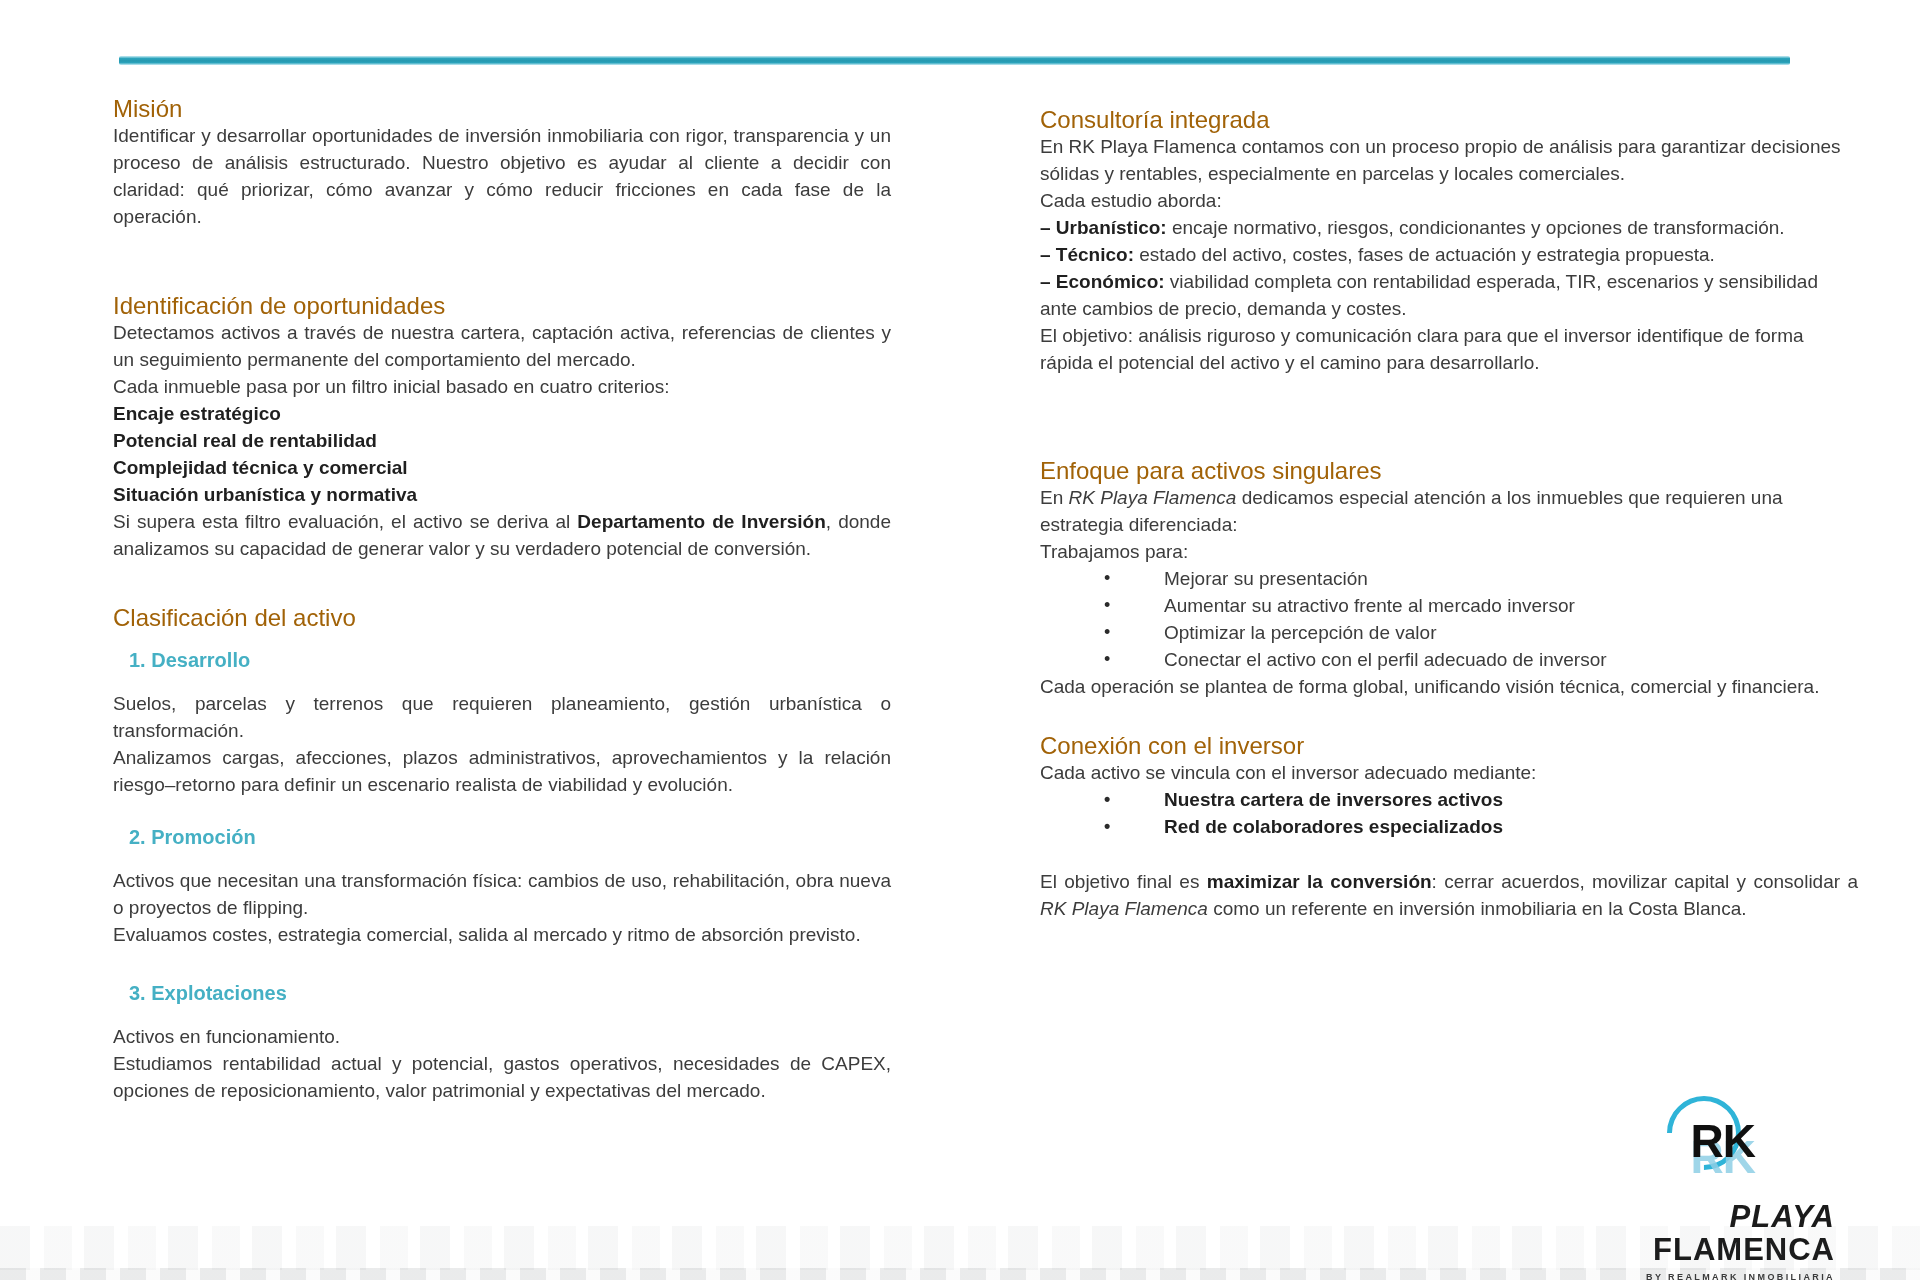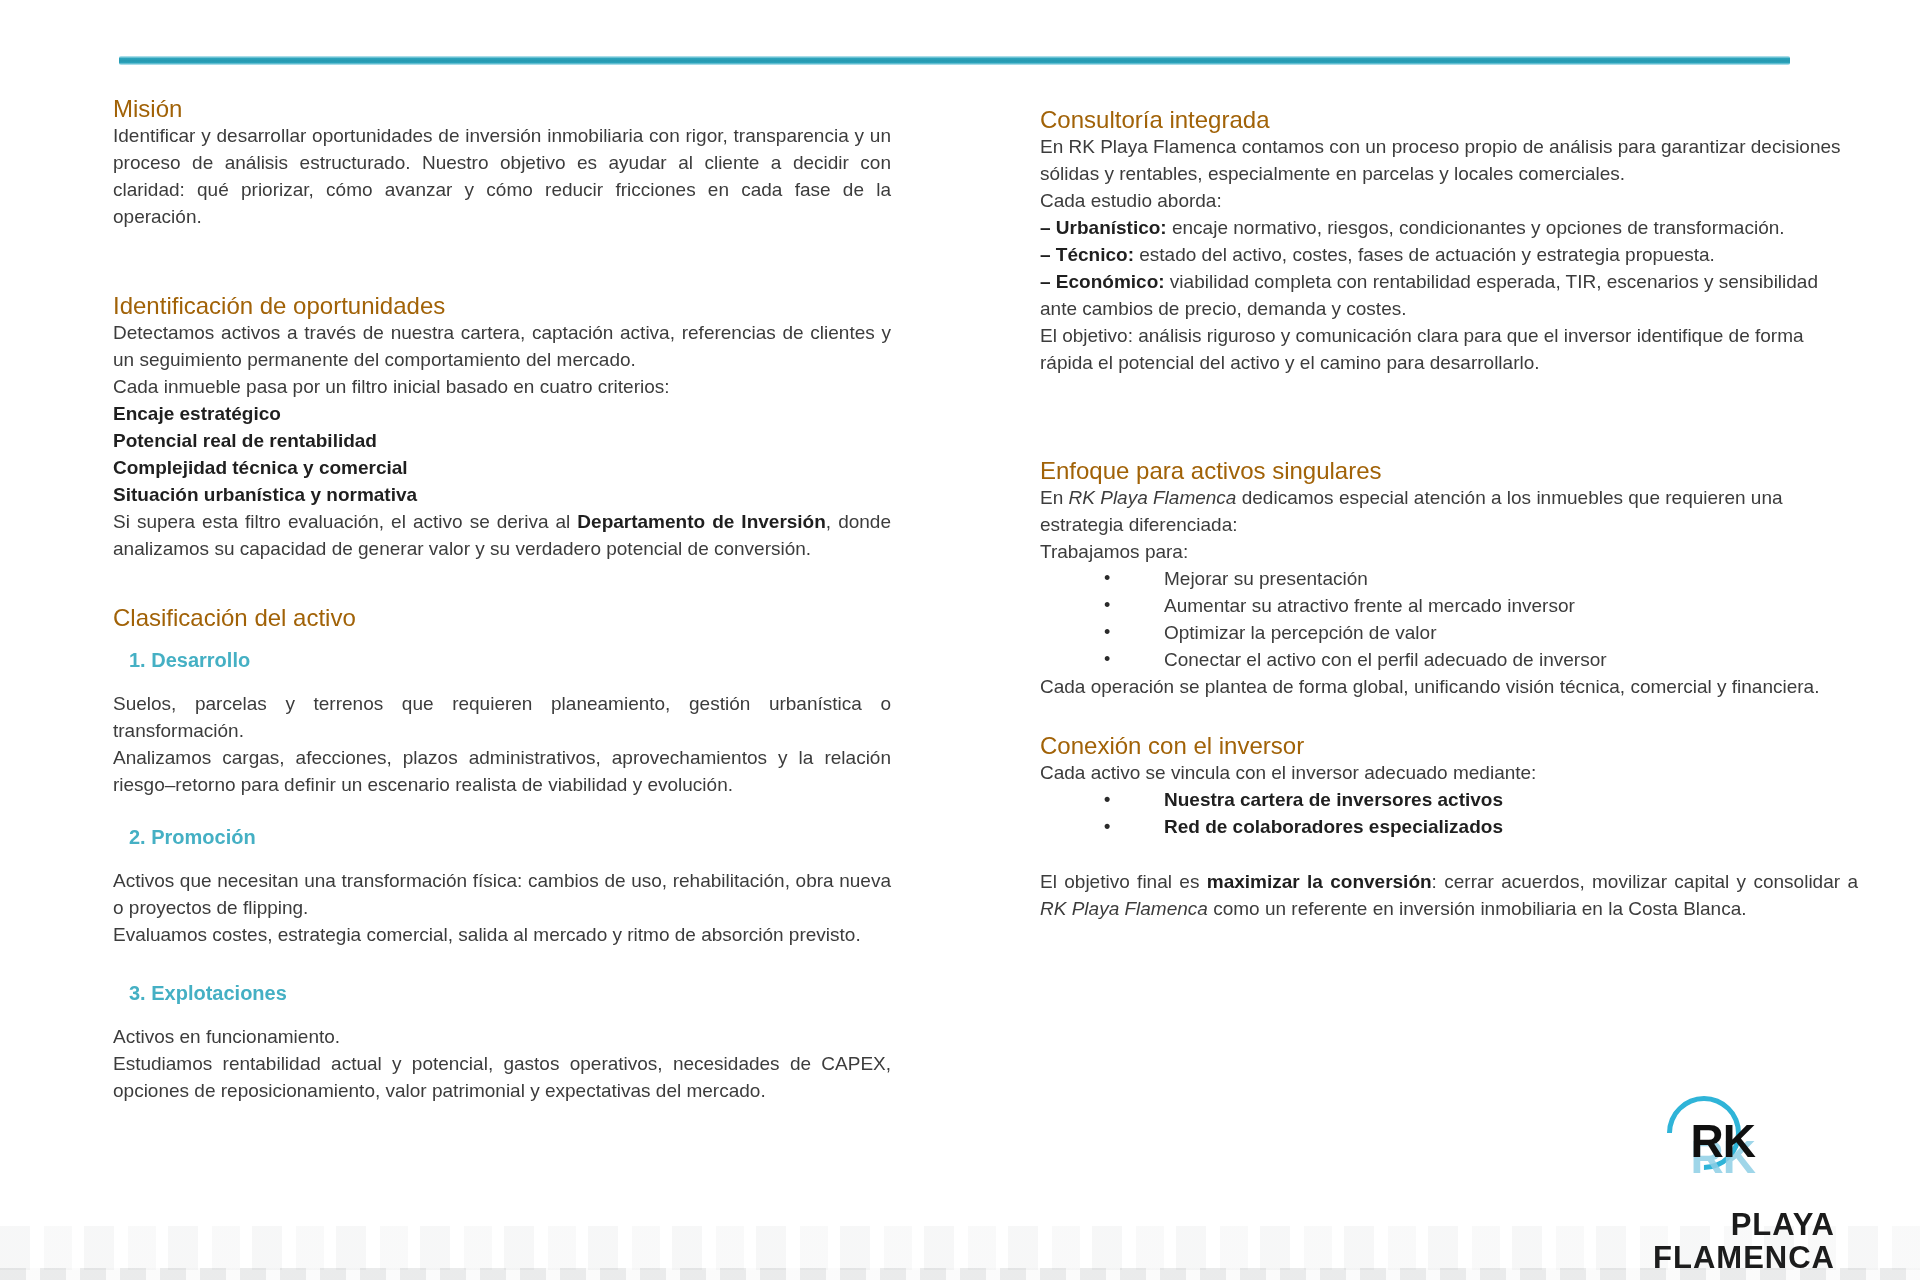--- a/index.html
+++ b/index.html
@@ -77,21 +77,21 @@
   }
   .rk-main {
     position: absolute; left: 0; right: 0; top: 18px;
     font-size: 46px; font-weight: 800; letter-spacing: -1px;
     color: #101010;
   }
   .logo-line {
     font-size: 31px; line-height: 33px; font-weight: 800;
     letter-spacing: 1px; color: #1b1b1b;
   }
-  .logo-line.first { margin-top: 8px; }
+  .logo-line.first { margin-top: 0; font-style: italic; }
   .logo-tagline {
     margin-top: 6px;
     font-size: 9px; letter-spacing: 2.4px;
     font-weight: 700; color: #3a3a3a;
   }
 
   
   .skyline {
     position: absolute; left: 0; bottom: 10px; width: 100%; height: 44px;
     background:

